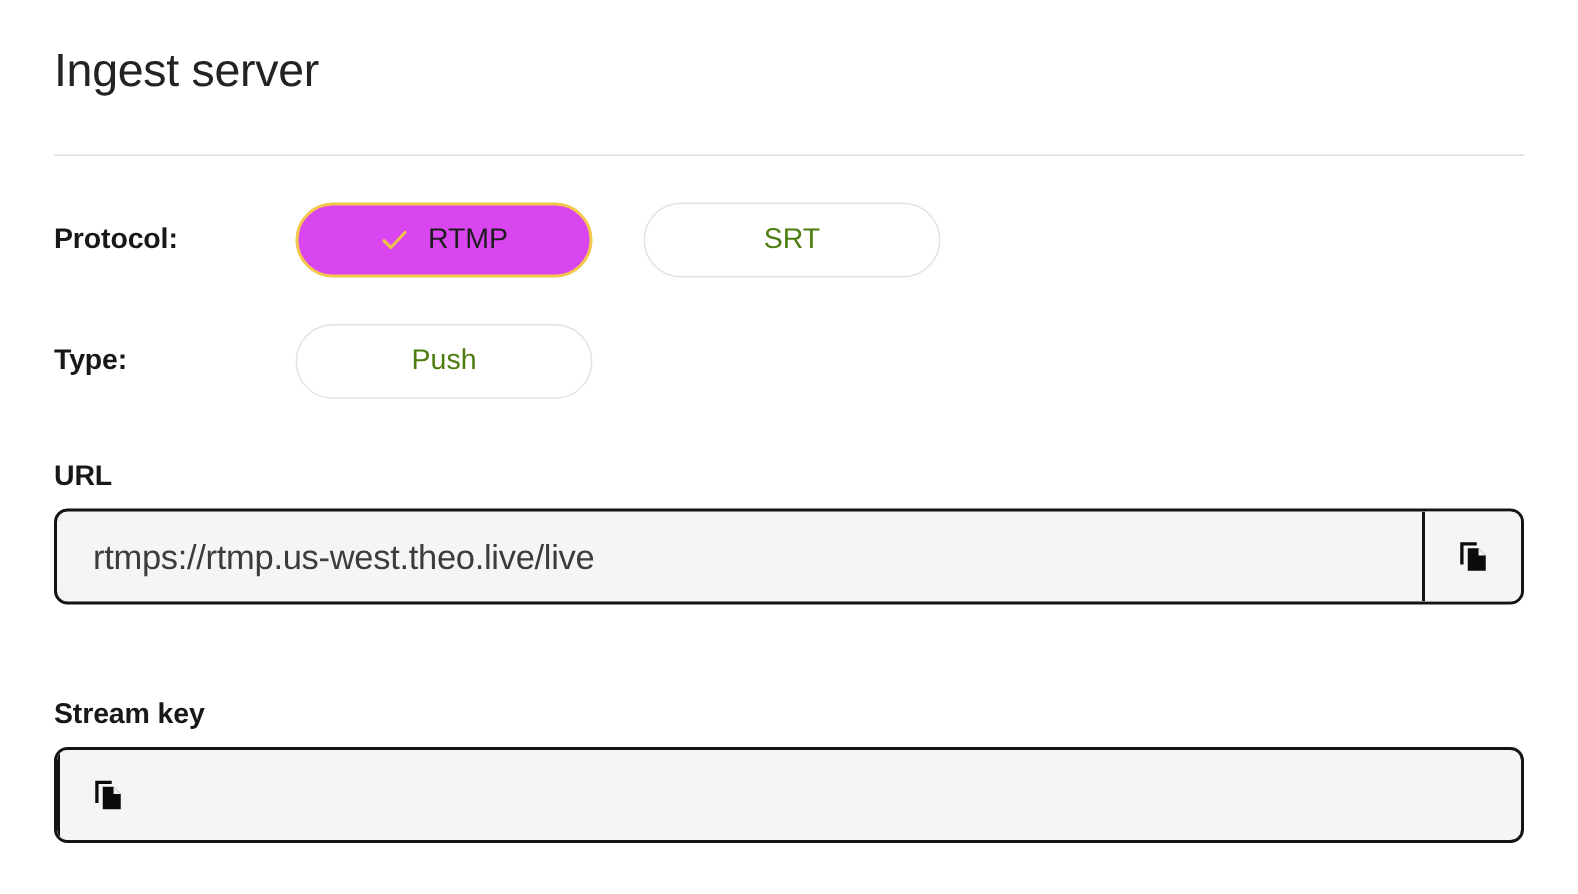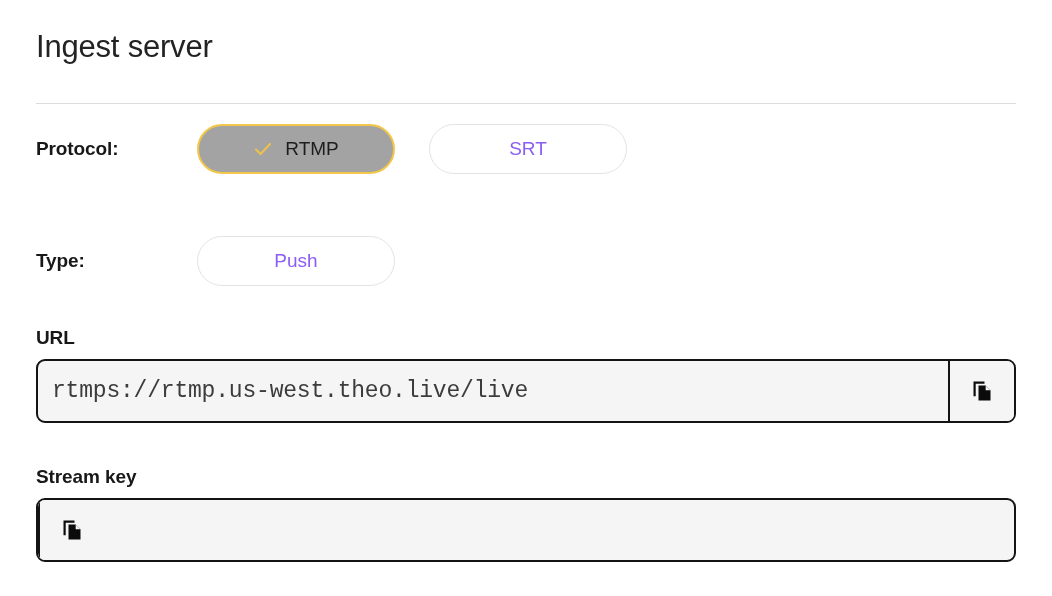--- a/index.html
+++ b/index.html
@@ -44,22 +44,22 @@
     background: #dcdcdc;
   }
 
   
   .opt-row {
     position: absolute;
     left: 36px;
     display: flex;
     align-items: center;
   }
-  .opt-row.protocol { top: 124px; }
-  .opt-row.type     { top: 236px; }
+  .opt-row.protocol { top: 135px; }
+  .opt-row.type     { top: 216px; }
 
   .row-label {
     width: 161px;
     font-size: 19px;
     font-weight: 700;
     color: #181818;
     letter-spacing: -0.1px;
   }
 
   .pill {
@@ -69,78 +69,76 @@
     border-radius: 26px;
     display: flex;
     align-items: center;
     justify-content: center;
     gap: 10px;
     font-size: 19px;
     font-weight: 400;
     cursor: pointer;
     background: #ffffff;
     border: 1.6px solid #e3e3e3;
-    color: #8b5cf6;
+    color: #4d7c0f;
     user-select: none;
   }
   .pill + .pill { margin-left: 34px; }
   .pill.selected {
-    background: #a3a3a3;
+    background: #d946ef;
     border: 2px solid #f2c74b;
     color: #1d1d1d;
     gap: 12px;
   }
   .check-icon {
     display: inline-flex;
     align-items: center;
     justify-content: center;
     width: 20px;
     height: 20px;
     color: #edc14d;
     flex: 0 0 auto;
   }
   .check-icon svg { display: block; }
 
   
   .field-group { position: absolute; left: 36px; }
   .field-group.url    { top: 307px; }
-  .field-group.stream { top: 446px; }
+  .field-group.stream { top: 466px; }
 
   .field-label {
     font-size: 19px;
     font-weight: 700;
     color: #181818;
     letter-spacing: -0.1px;
     margin-bottom: 10px;
-    margin-top: 20px;
   }
 
   .field-box {
     width: 980px;
     height: 64px;
     box-sizing: border-box;
     background: #f5f5f5;
     border: 2.5px solid #141414;
     border-radius: 9px;
     display: flex;
     align-items: stretch;
     overflow: hidden;
   }
   .field-value {
     flex: 1 1 auto;
     display: flex;
     align-items: center;
-    padding-left: 14px;
+    padding-left: 24px;
     font-size: 23px;
     font-weight: 400;
     color: #3c3c3c;
     letter-spacing: -0.2px;
     white-space: nowrap;
     overflow: hidden;
-    font-family: Liberation Mono, monospace;
   }
   .copy-btn {
     flex: 0 0 auto;
     width: 64px;
     display: flex;
     align-items: center;
     justify-content: center;
     border-left: 2.5px solid #141414;
     background: #f5f5f5;
     cursor: pointer;

